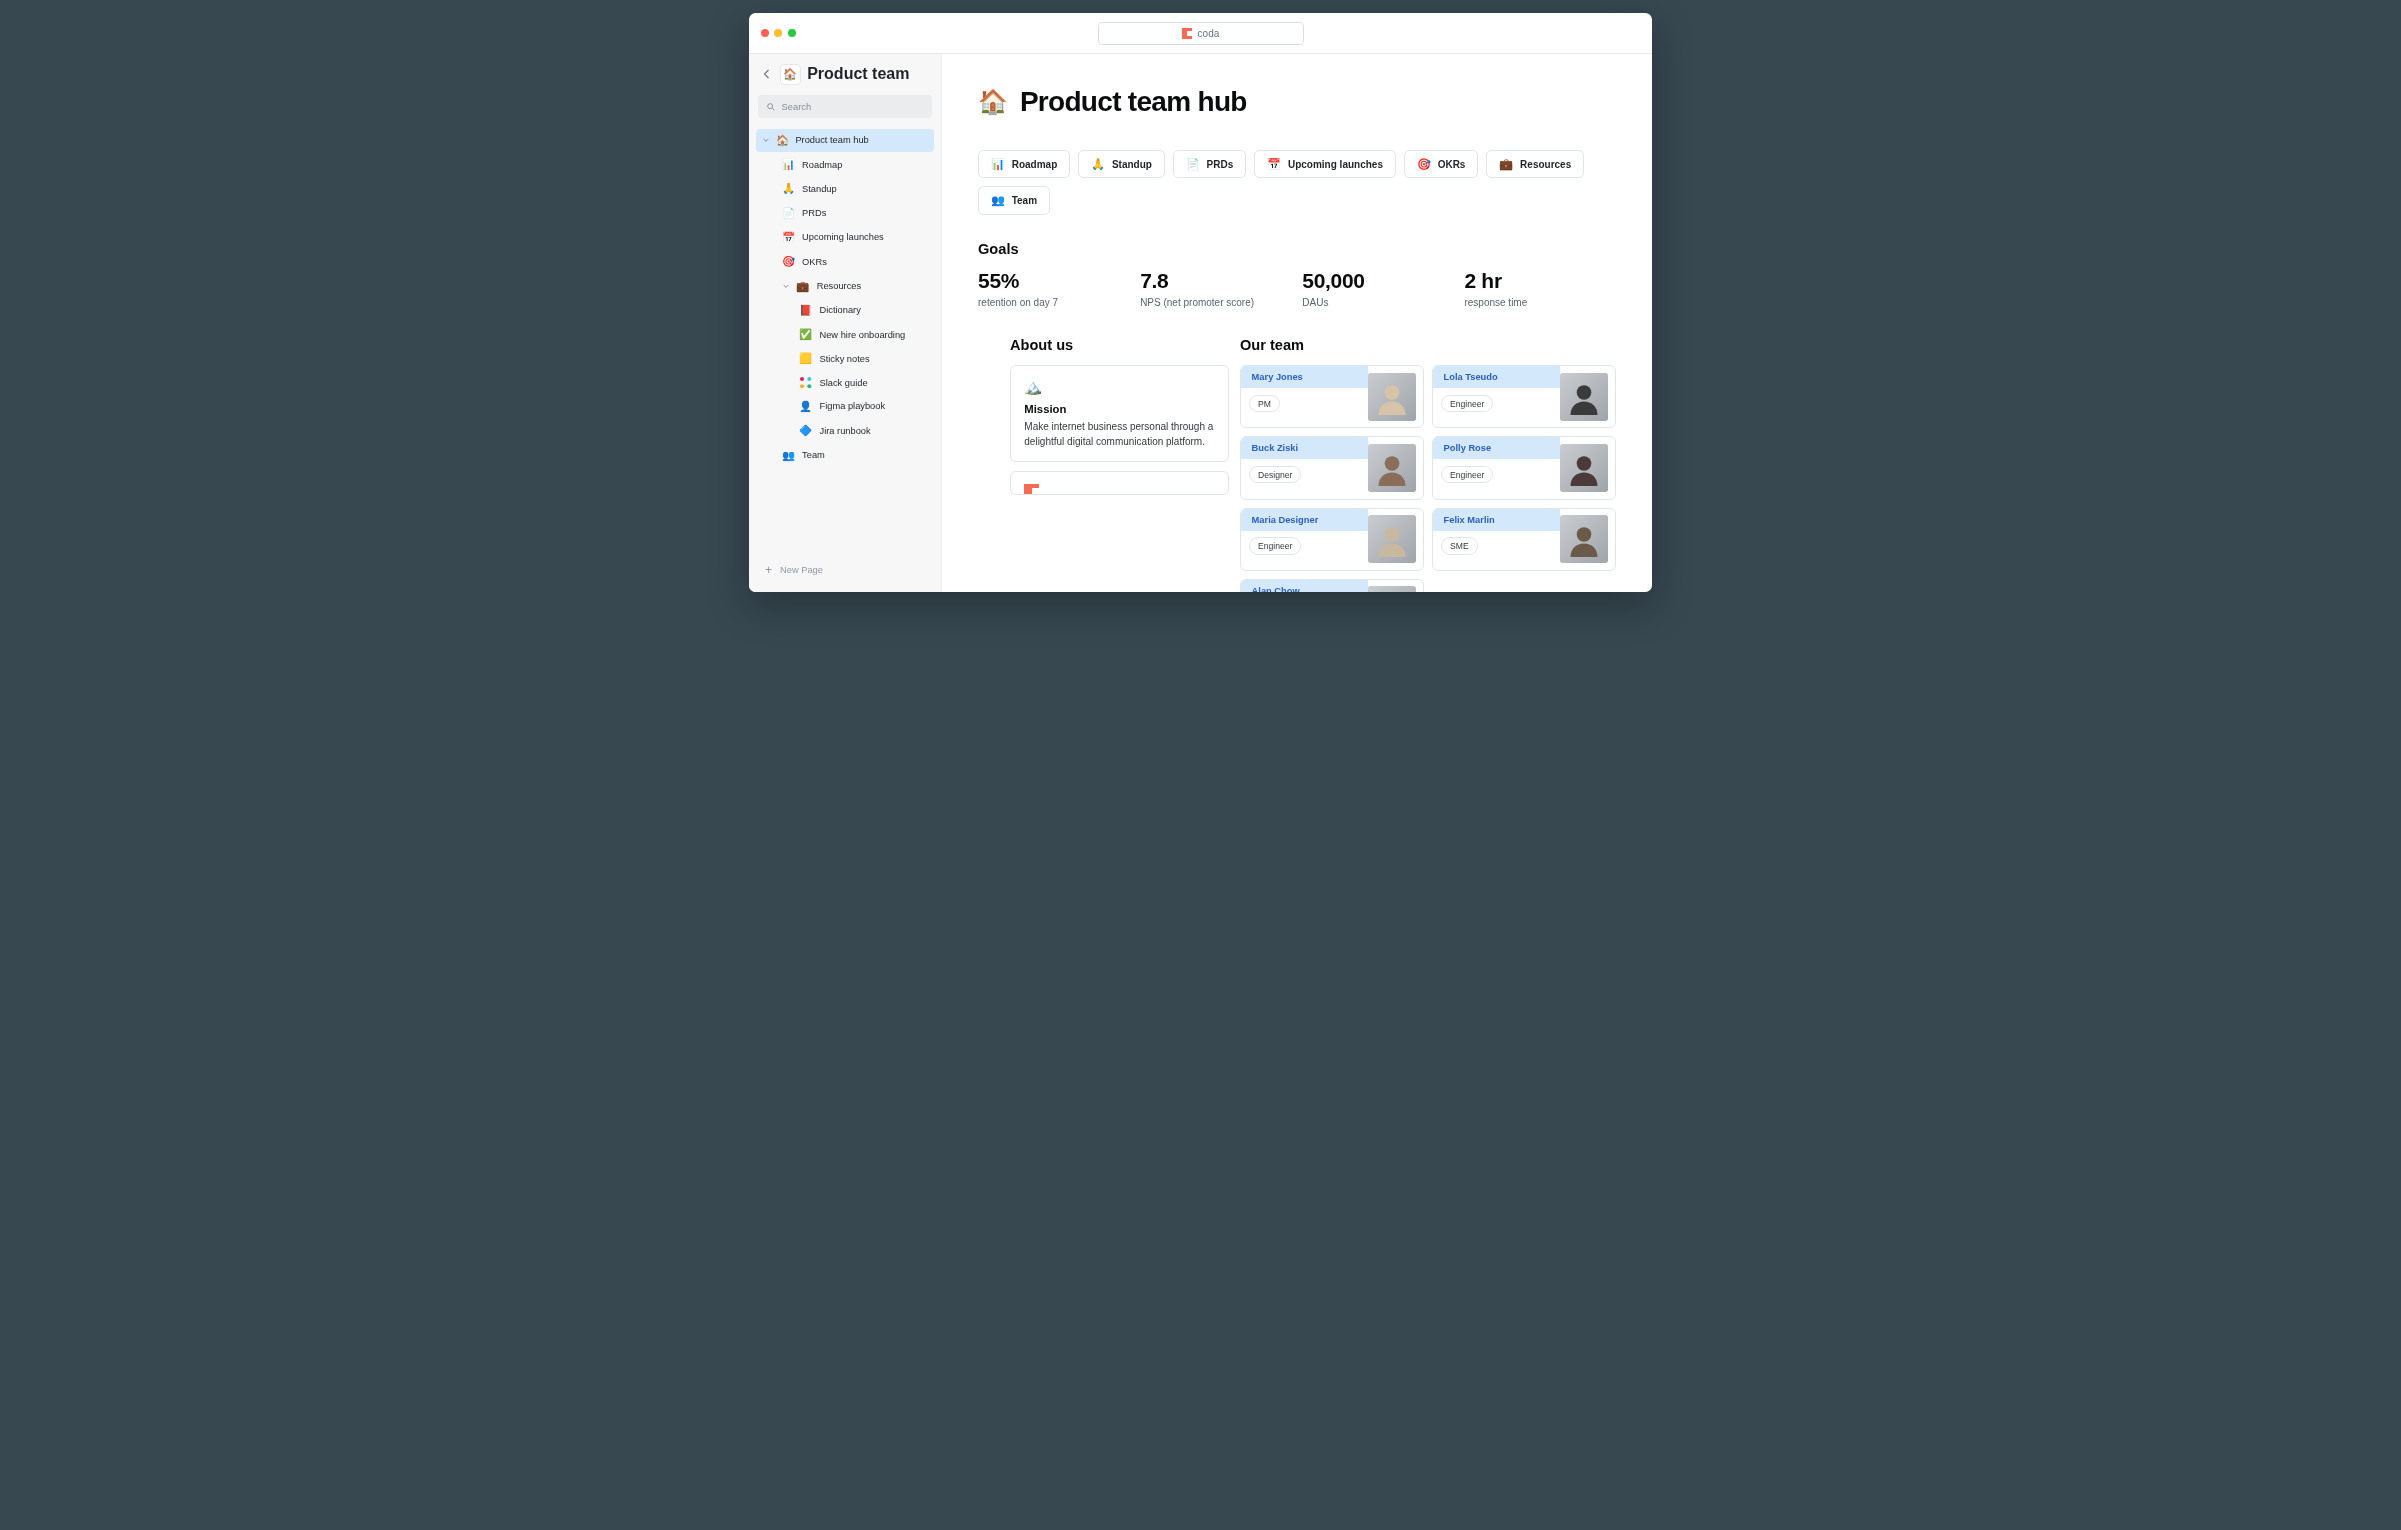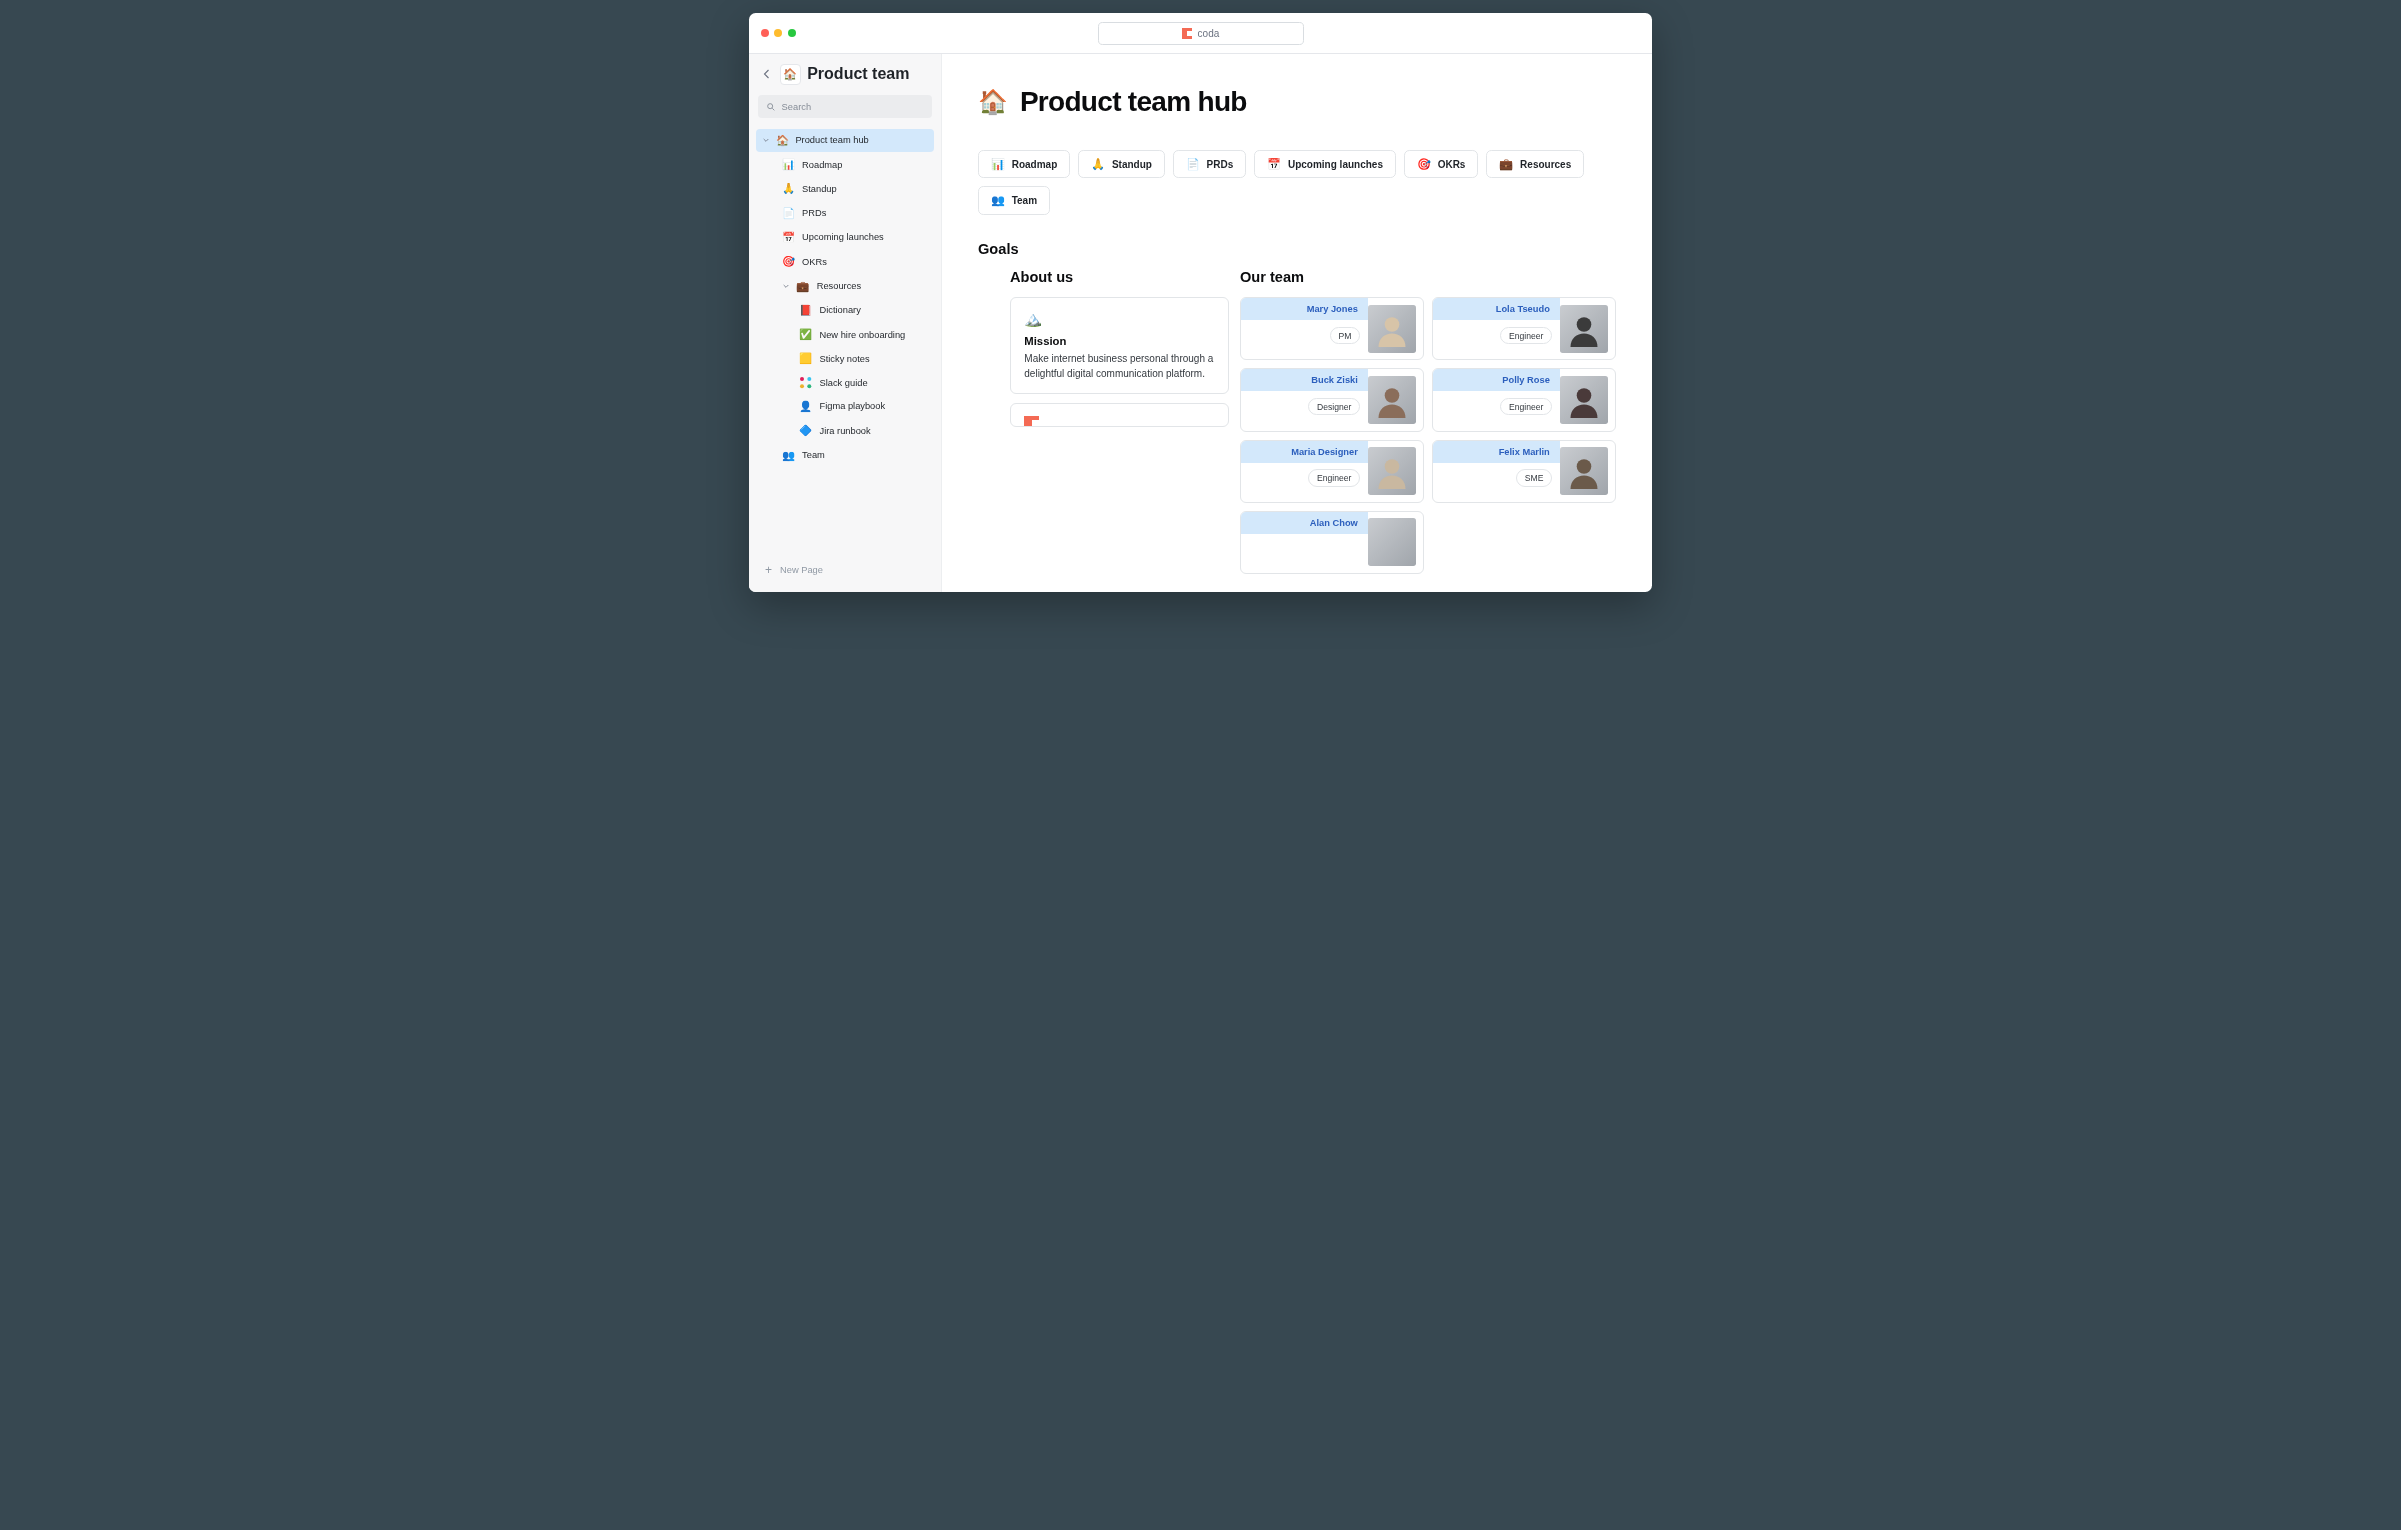--- a/index.html
+++ b/index.html
@@ -245,21 +245,21 @@
   grid-template-columns: 1fr 1fr;
   gap: 8px;
 }
 .person {
   border: 0.7px solid #e2e5e8;
   border-radius: 6px;
   overflow: hidden;
   display: flex;
   background: #fff;
 }
-.person .info { flex: 1; text-align: right; }
+.person .info { flex: 1; }
 .person .name-bar {
   background: #d3e8fb;
   padding: 6px 10.6px;
   font-size: 9.3px;
   font-weight: 600;
   color: #2c5fbd;
 }
 .person .role-row { padding: 6.6px 8px; }
 .person .role {
   display: inline-block;
@@ -429,20 +429,38 @@
             <span class="ql-icon">💼</span>
             <span>Resources</span>
           </div>
           <div class="ql">
             <span class="ql-icon">👥</span>
             <span>Team</span>
           </div>
         </div>
 
       <h2 class="section-h">Goals</h2>
+      <div class="goals-grid" id="goals-grid">
+          <div class="goal">
+            <div class="metric">55%</div>
+            <div class="label">retention on day 7</div>
+          </div>
+          <div class="goal">
+            <div class="metric">7.8</div>
+            <div class="label">NPS (net promoter score)</div>
+          </div>
+          <div class="goal">
+            <div class="metric">50,000</div>
+            <div class="label">DAUs</div>
+          </div>
+          <div class="goal">
+            <div class="metric">2 hr</div>
+            <div class="label">response time</div>
+          </div>
+        </div>
 
       <div class="cols">
 
         <div>
           <h2 class="section-h">About us</h2>
           <div id="about-cards">
               <div class="card">
                 <span class="card-icon">🏔️</span>
                 <div class="card-title">Mission</div>
                 <div class="card-body">Make internet business personal through a delightful digital communication platform.</div>

